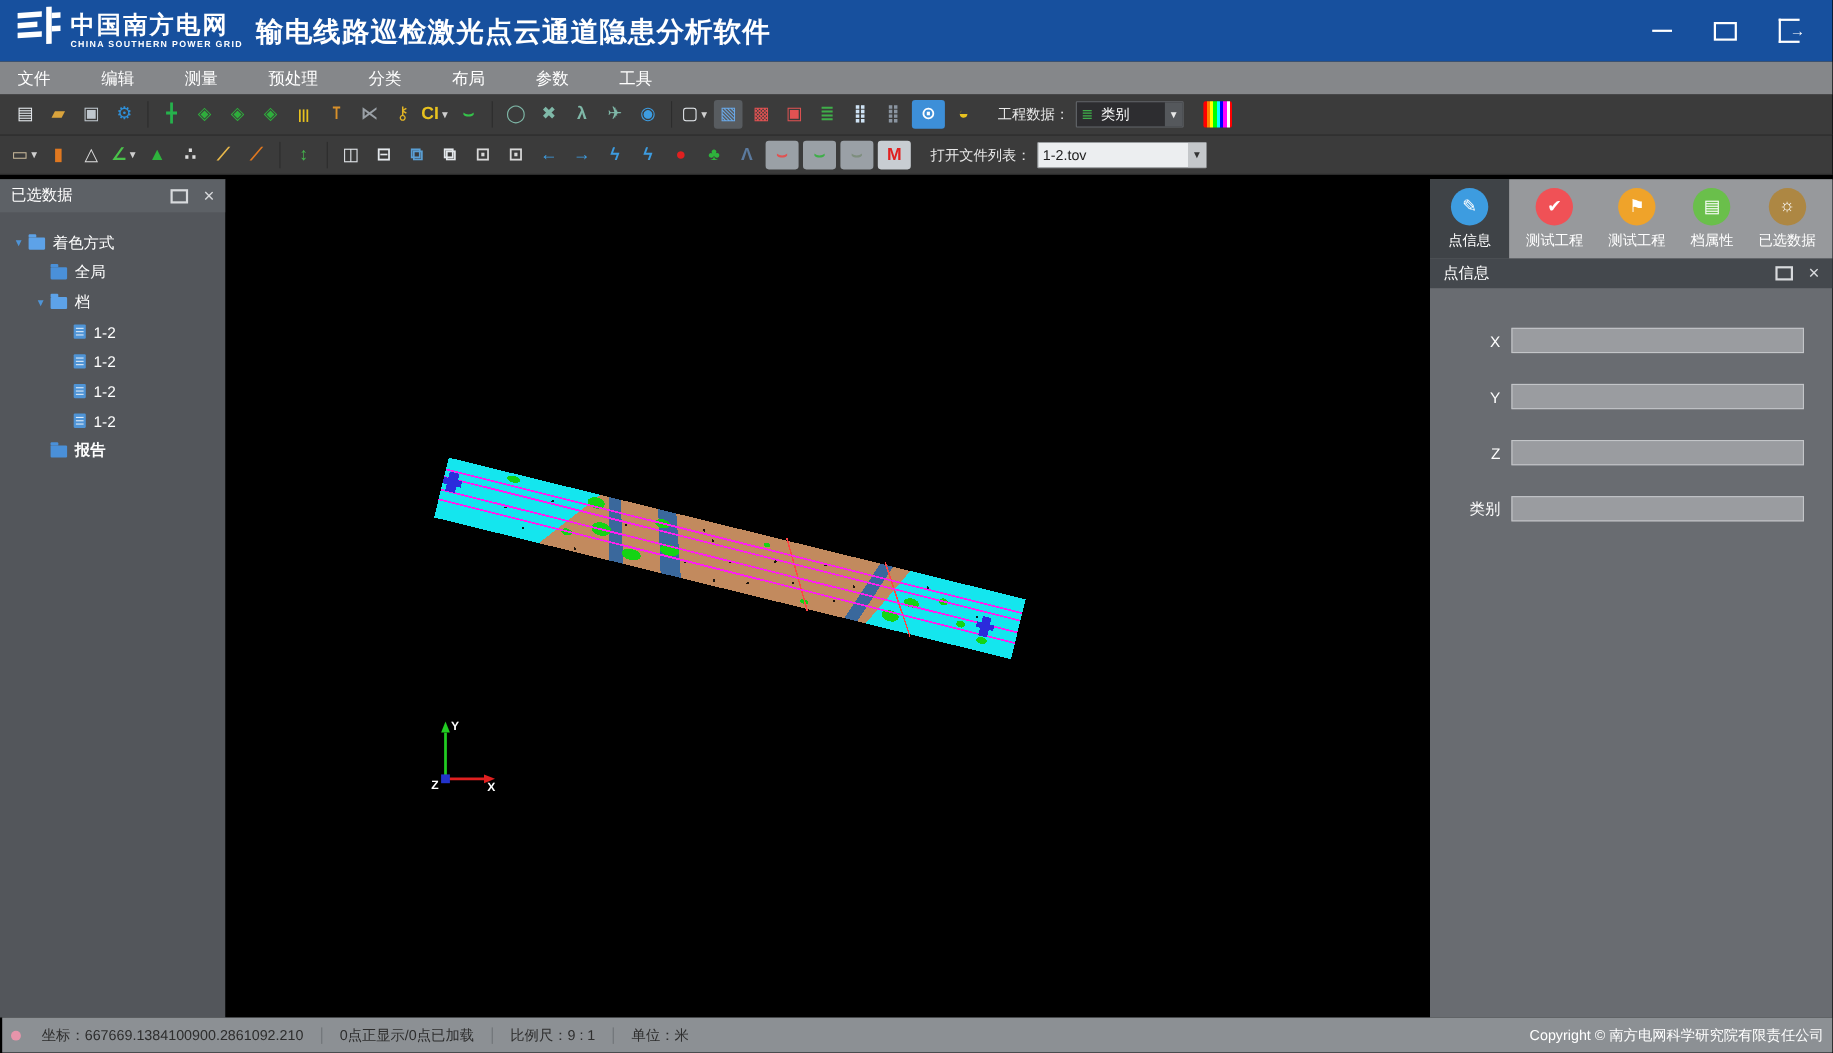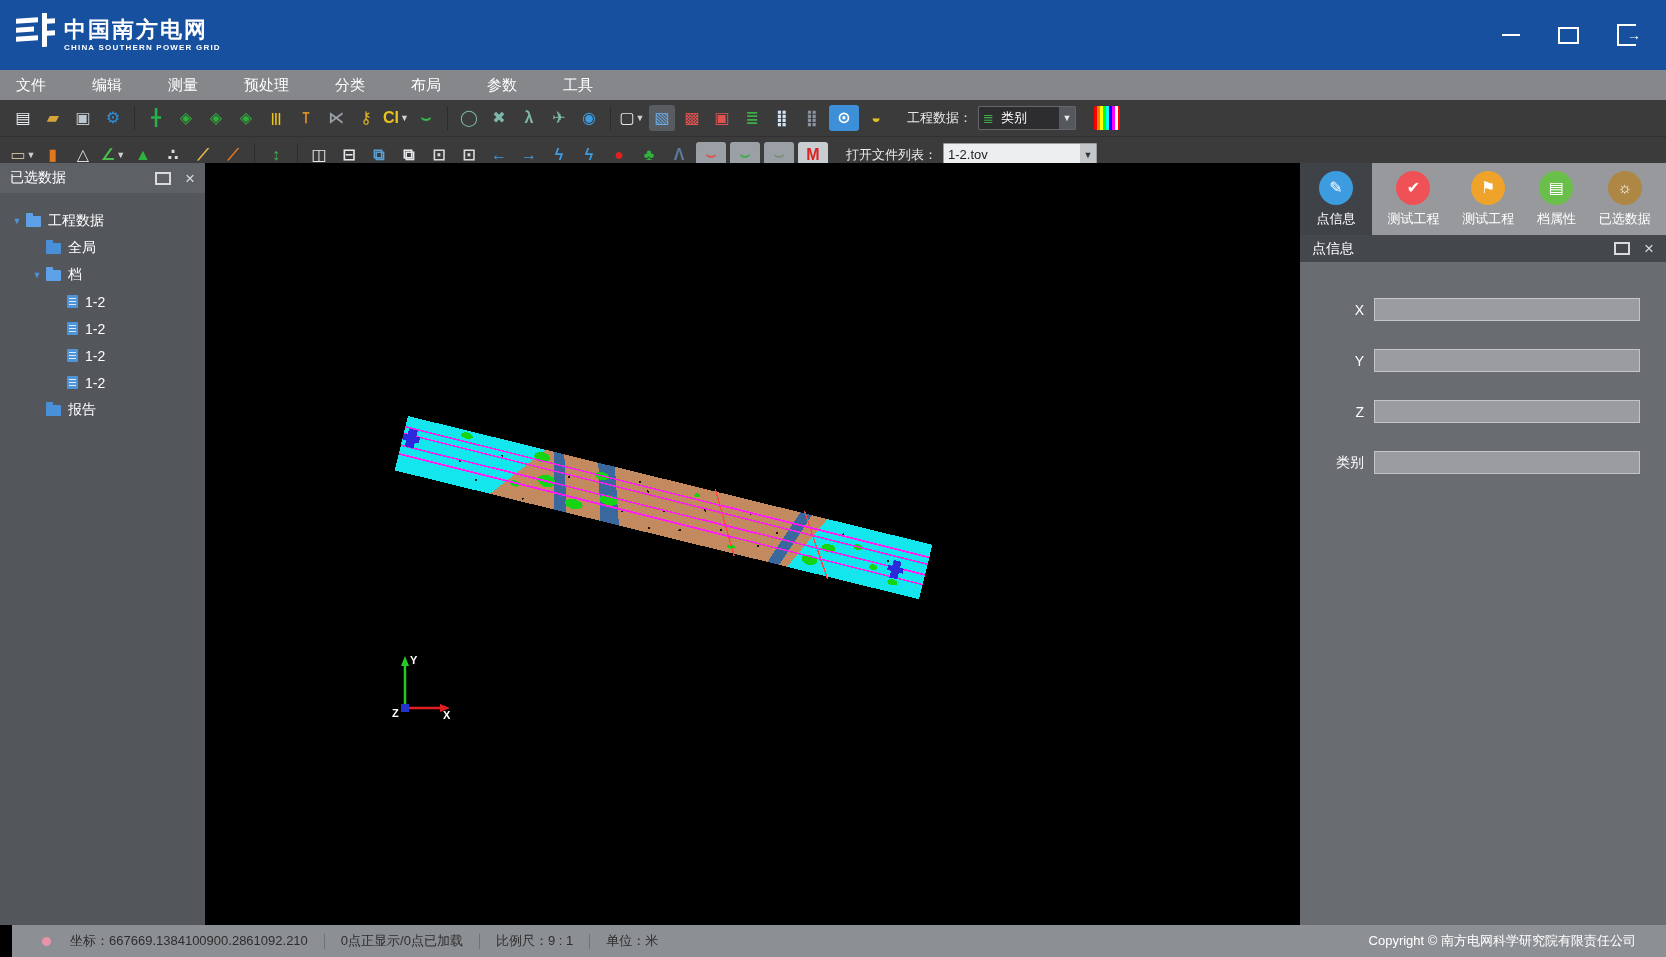--- a/index.html
+++ b/index.html
@@ -1,20 +1,20 @@
 <!DOCTYPE html>
 <html><head>
 <meta charset="utf-8">
 <style>
   html,body{margin:0;padding:0}
   body{width:1666px;height:957px;position:relative;overflow:hidden;background:#000;
        font-family:"Liberation Sans","DejaVu Sans",sans-serif;-webkit-font-smoothing:antialiased}
 
   
-  .titlebar{height:70px;background:#17509e;display:flex;align-items:center;color:#fff}
+  .titlebar{height:56px;background:#17509e;display:flex;align-items:center;color:#fff}
   .logo-mark{margin-left:14px;flex:0 0 auto}
   .logo-text{display:flex;flex-direction:column;margin-left:8px;line-height:1}
   .logo-cn{font-size:22px;font-weight:bold;letter-spacing:2px}
   .logo-en{font-size:8px;letter-spacing:1.2px;margin-top:3px;font-weight:bold}
   .app-title{font-size:25px;font-weight:bold;margin-left:12px;letter-spacing:1px}
   .win-controls{margin-left:auto;display:flex;align-items:center;gap:38px;margin-right:30px}
   .win-btn{display:flex;align-items:center;justify-content:center;height:22px;cursor:default}
   .min-glyph{width:18px;border-top:2px solid #fff;display:inline-block}
   .max-glyph{width:17px;height:13px;border:2px solid #fff;display:inline-block}
   .exit-glyph{display:inline-flex;align-items:center;height:18px;border:2px solid #fff;border-right:none;
@@ -85,22 +85,22 @@
   .tab-label{color:#fff;font-size:13px;margin-top:5px;white-space:nowrap}
   .pi-header{height:27px;background:#44484d;display:flex;align-items:center;padding:0 12px;color:#fff;
              font-size:14px;flex:0 0 auto}
   .pi-body{flex:1;padding-top:36px}
   .field-row{display:flex;align-items:center;margin-bottom:28px}
   .field-label{width:64px;text-align:right;color:#fff;font-size:14px;margin-right:10px;flex:0 0 auto}
   .field-input{width:256px;height:21px;background:#9a9ca0;border:1px solid #c3c5c8;outline:none;
                font-size:13px;color:#222;padding:0 4px}
 
   
-  .statusbar{position:absolute;left:12px;right:0;bottom:0;height:32px;background:#8c9094;display:flex;
-             align-items:center;font-size:13px;color:#2d2d2d;padding:0 30px}
+  .statusbar{position:absolute;left:2px;right:0;bottom:0;height:32px;background:#8c9094;display:flex;
+             align-items:center;font-size:13px;color:#2d2d2d;padding:0 8px}
   .status-dot{width:9px;height:9px;border-radius:50%;background:#e794aa;margin-right:9px;flex:0 0 auto}
   .status-seg{margin:0 10px;white-space:nowrap}
   .status-div{width:1px;height:15px;background:#6f7377;margin:0 6px}
   .copyright{margin-left:auto;color:#fff;white-space:nowrap}
 </style>
 </head>
 <body>
 
 <div class="titlebar">
   <span class="logo-mark">
@@ -110,20 +110,21 @@
       <rect x="2" y="24" width="22" height="5" fill="#fff" transform="skewY(-4)"></rect>
       <rect x="28" y="2" width="5" height="34" fill="#fff" transform="skewY(-4)"></rect>
       <rect x="33" y="8" width="8" height="5" fill="#fff" transform="skewY(-4)"></rect>
       <rect x="33" y="20" width="8" height="5" fill="#fff" transform="skewY(-4)"></rect>
     </svg>
   </span>
   <span class="logo-text">
     <span class="logo-cn">中国南方电网</span>
     <span class="logo-en">CHINA SOUTHERN POWER GRID</span>
   </span>
+  <span class="app-title">输电线路巡检激光点云通道隐患分析软件</span>
   <span class="win-controls">
     <span class="win-btn">
         <span class="min-glyph"></span>
       </span>
     <span class="win-btn">
         <span class="max-glyph"></span>
       </span>
     <span class="win-btn">
         <span class="exit-glyph">
           <span>→</span>
@@ -345,21 +346,21 @@
       <span class="ph-title">已选数据</span>
       <span class="ph-btn">
           <span class="ph-max"></span>
         </span>
       <span class="ph-btn ph-close">×</span>
     </div>
     <div class="tree">
         <div class="tree-row" style="padding-left: 4px;">
           <span class="expander">▼</span>
           <span class="ico-folder open"></span>
-          <span class="tree-label">工程数据</span>
+          <span class="tree-label">着色方式</span>
         </div>
         <div class="tree-row" style="padding-left: 24px;">
           <span class="exp-empty"></span>
           <span class="ico-folder"></span>
           <span class="tree-label">全局</span>
         </div>
         <div class="tree-row" style="padding-left: 24px;">
           <span class="expander">▼</span>
           <span class="ico-folder open"></span>
           <span class="tree-label">档</span>
@@ -377,21 +378,21 @@
         <div class="tree-row" style="padding-left: 44px;">
           <span class="exp-empty"></span>
           <span class="ico-file"></span>
           <span class="tree-label">1-2</span>
         </div>
         <div class="tree-row" style="padding-left: 44px;">
           <span class="exp-empty"></span>
           <span class="ico-file"></span>
           <span class="tree-label">1-2</span>
         </div>
-        <div class="tree-row" style="padding-left: 24px;">
+        <div class="tree-row" style="padding-left: 24px; font-weight: bold;">
           <span class="exp-empty"></span>
           <span class="ico-folder"></span>
           <span class="tree-label">报告</span>
         </div>
       </div>
   </div>
 
   <div class="viewport">
     <svg viewBox="0 0 1095 762" preserveAspectRatio="none" shape-rendering="crispEdges">
 

